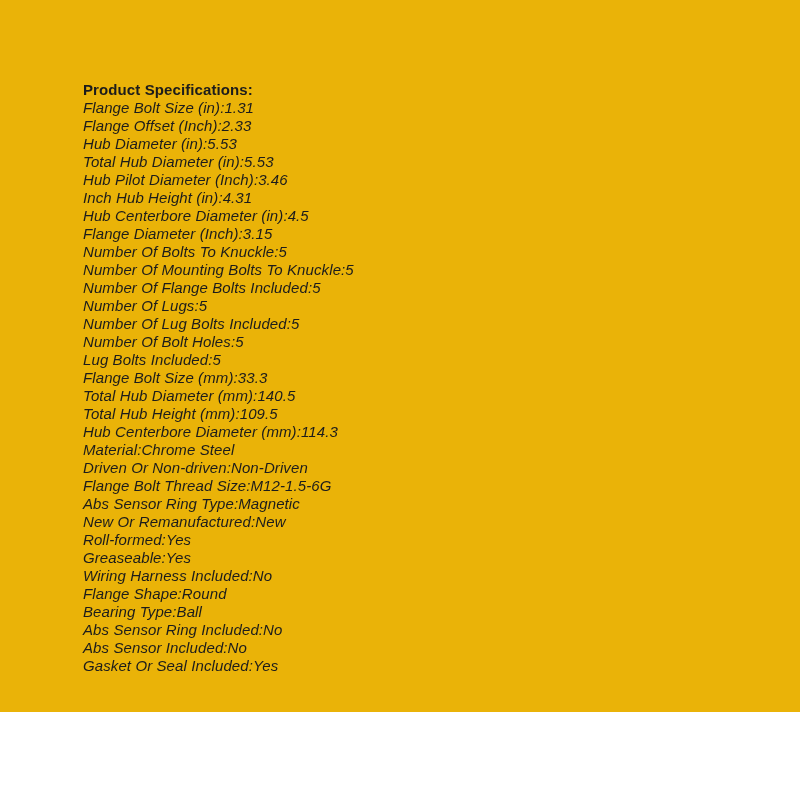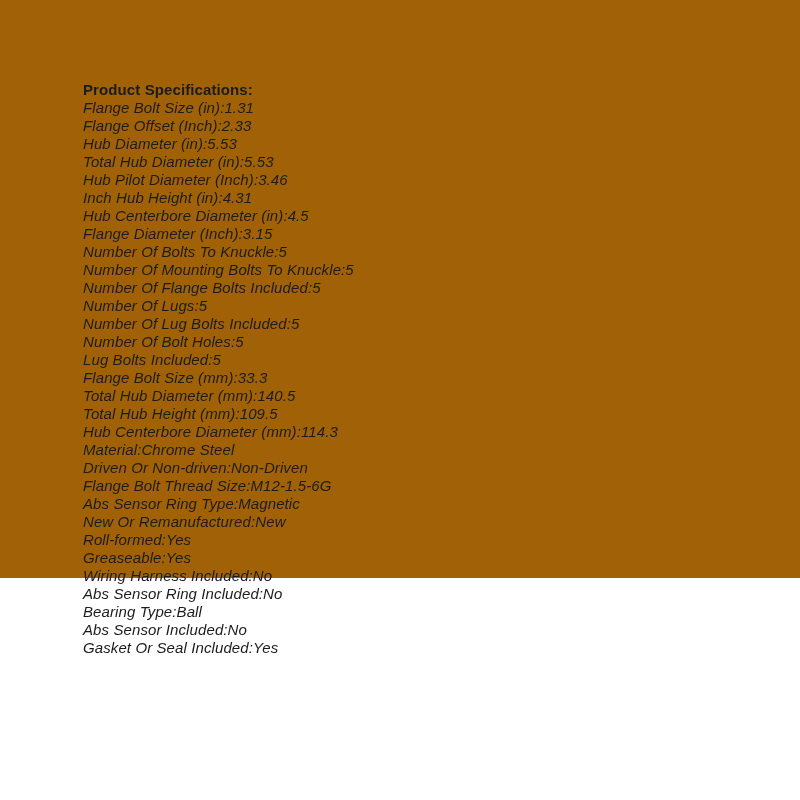--- a/index.html
+++ b/index.html
@@ -10,22 +10,22 @@
     width: 800px;
     height: 800px;
     background: #ffffff;
     overflow: hidden;
     font-family: "Liberation Sans", "DejaVu Sans", sans-serif;
     -webkit-font-smoothing: antialiased;
   }
   .page {
     position: relative;
     width: 800px;
-    height: 578px;
-    background: #a16207;
+    height: 712px;
+    background: #eab308;
   }
   .spec-block {
     position: absolute;
     left: 83px;
     top: 81px;
     color: #1c1c1c;
     font-size: 15px;
     line-height: 18px;
     letter-spacing: 0.1px;
     white-space: nowrap;
@@ -65,19 +65,20 @@
         <div class="spec-line">Total Hub Height (mm):109.5</div>
         <div class="spec-line">Hub Centerbore Diameter (mm):114.3</div>
         <div class="spec-line">Material:Chrome Steel</div>
         <div class="spec-line">Driven Or Non-driven:Non-Driven</div>
         <div class="spec-line">Flange Bolt Thread Size:M12-1.5-6G</div>
         <div class="spec-line">Abs Sensor Ring Type:Magnetic</div>
         <div class="spec-line">New Or Remanufactured:New</div>
         <div class="spec-line">Roll-formed:Yes</div>
         <div class="spec-line">Greaseable:Yes</div>
         <div class="spec-line">Wiring Harness Included:No</div>
+        <div class="spec-line">Flange Shape:Round</div>
+        <div class="spec-line">Bearing Type:Ball</div>
         <div class="spec-line">Abs Sensor Ring Included:No</div>
-        <div class="spec-line">Bearing Type:Ball</div>
         <div class="spec-line">Abs Sensor Included:No</div>
         <div class="spec-line">Gasket Or Seal Included:Yes</div>
       </div>
   </div>
 </div>
 
 </body></html>

